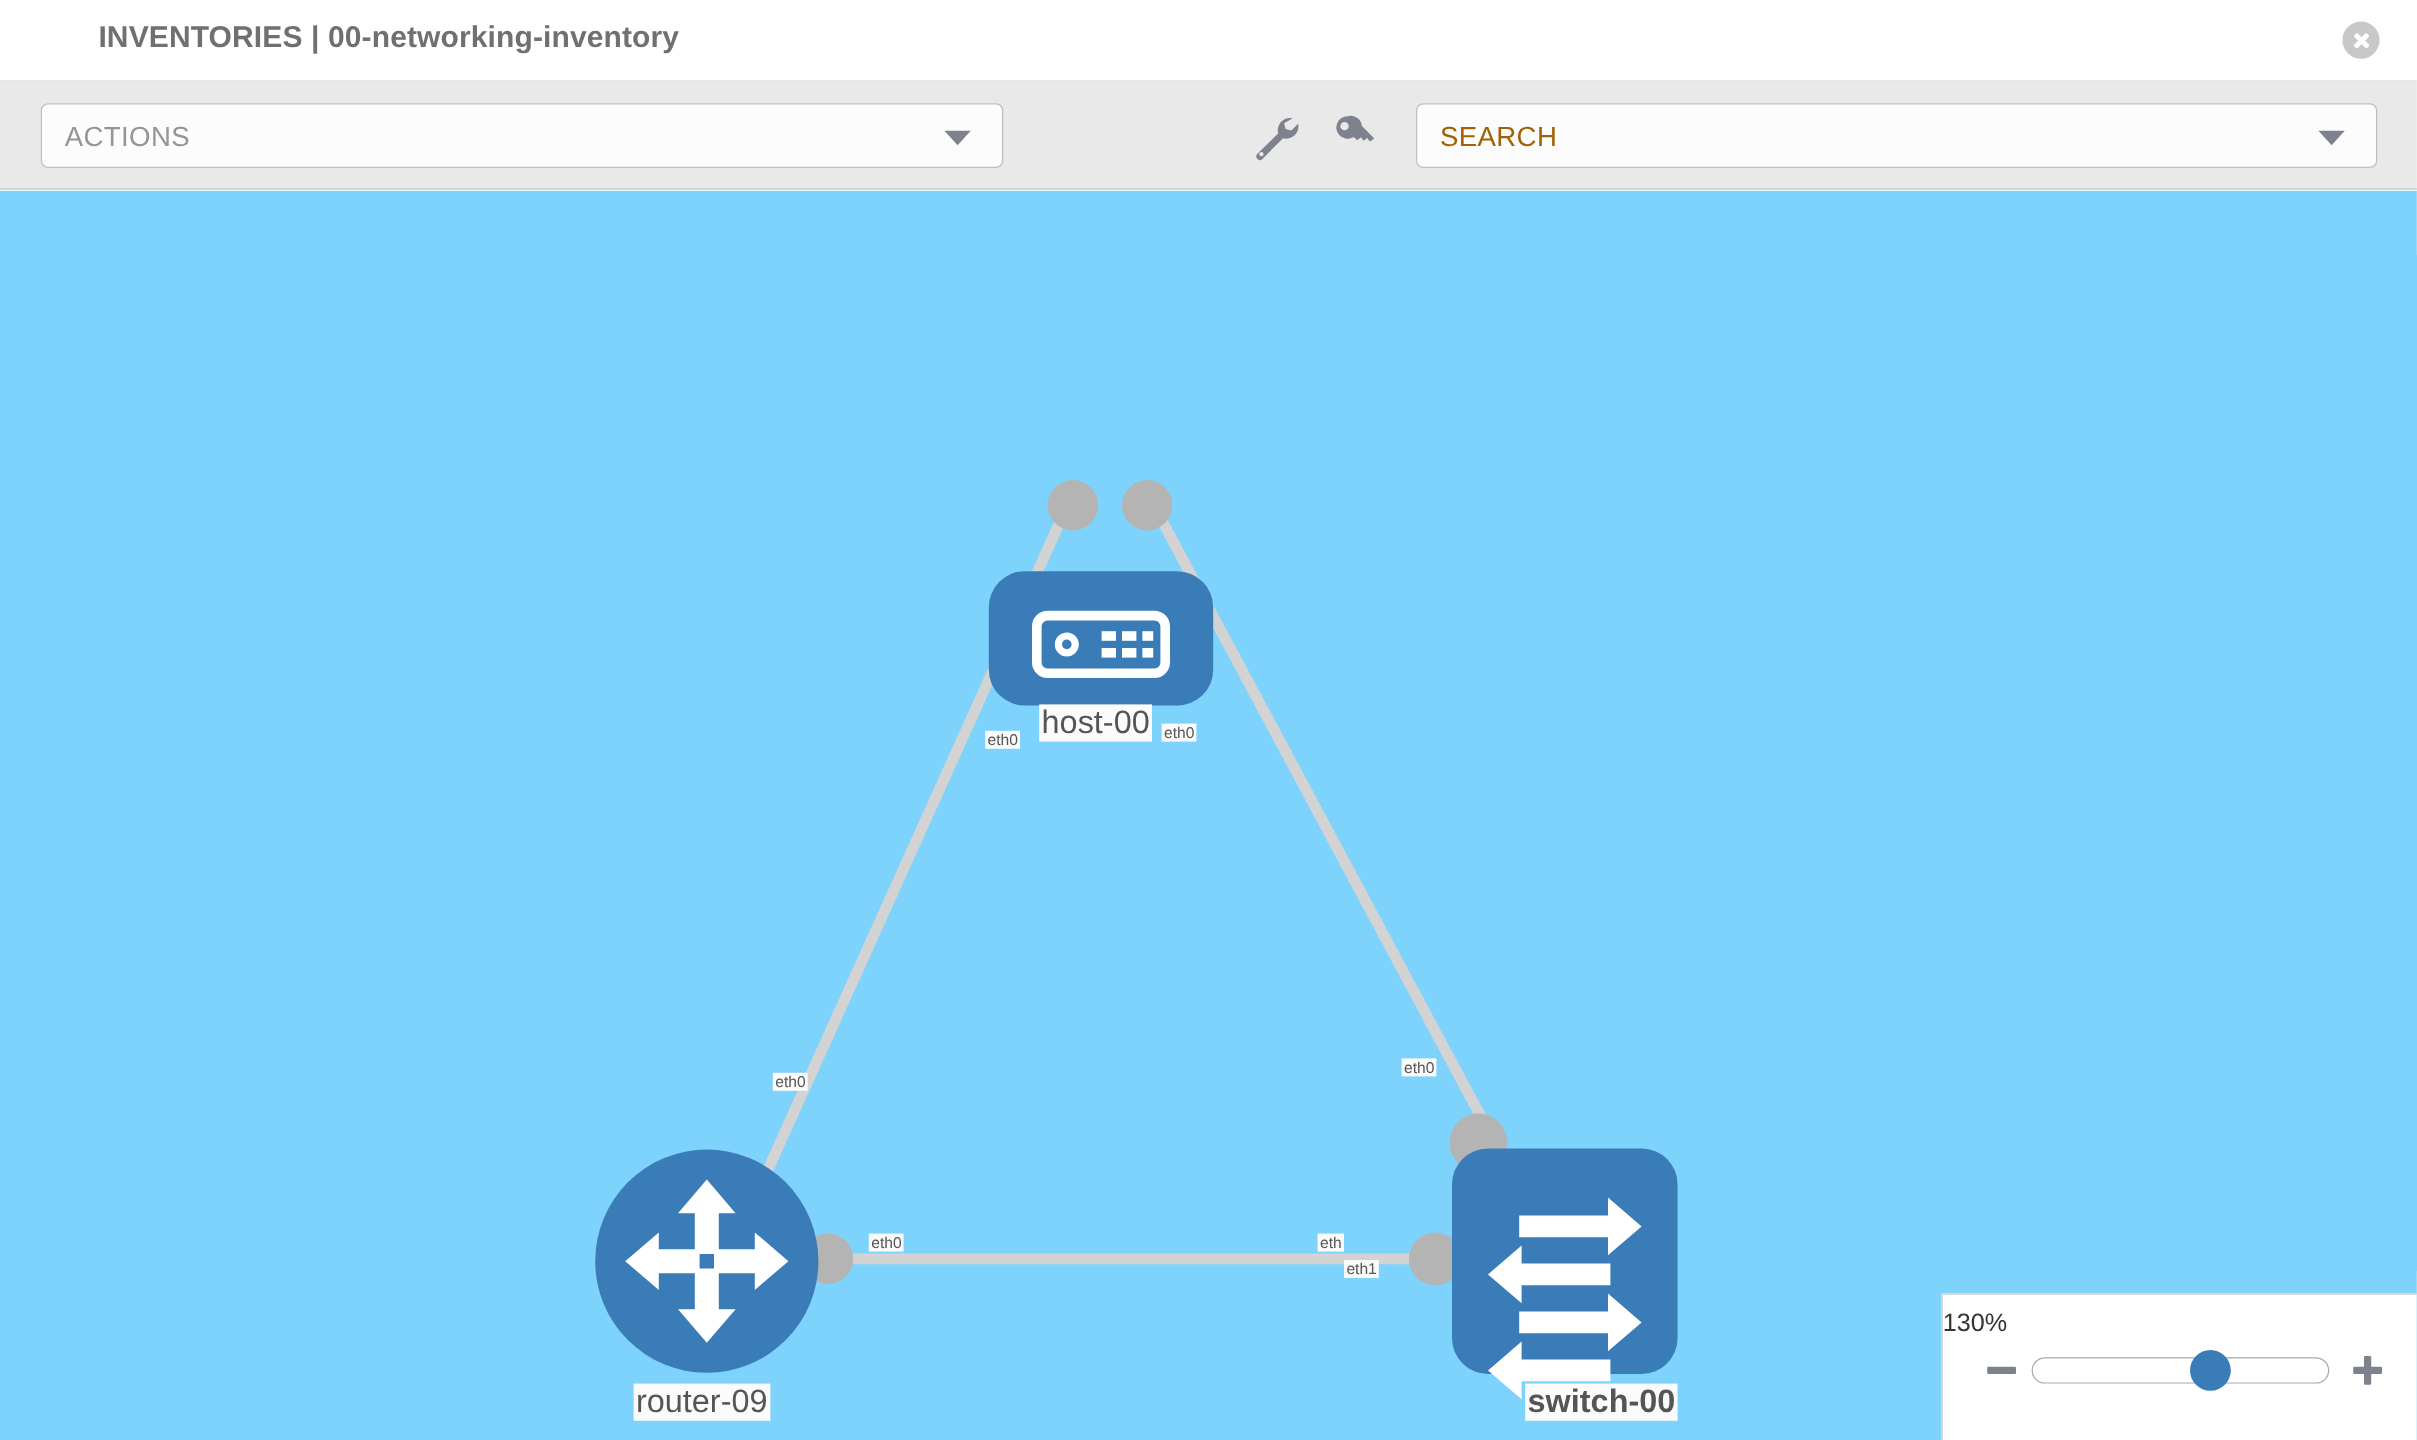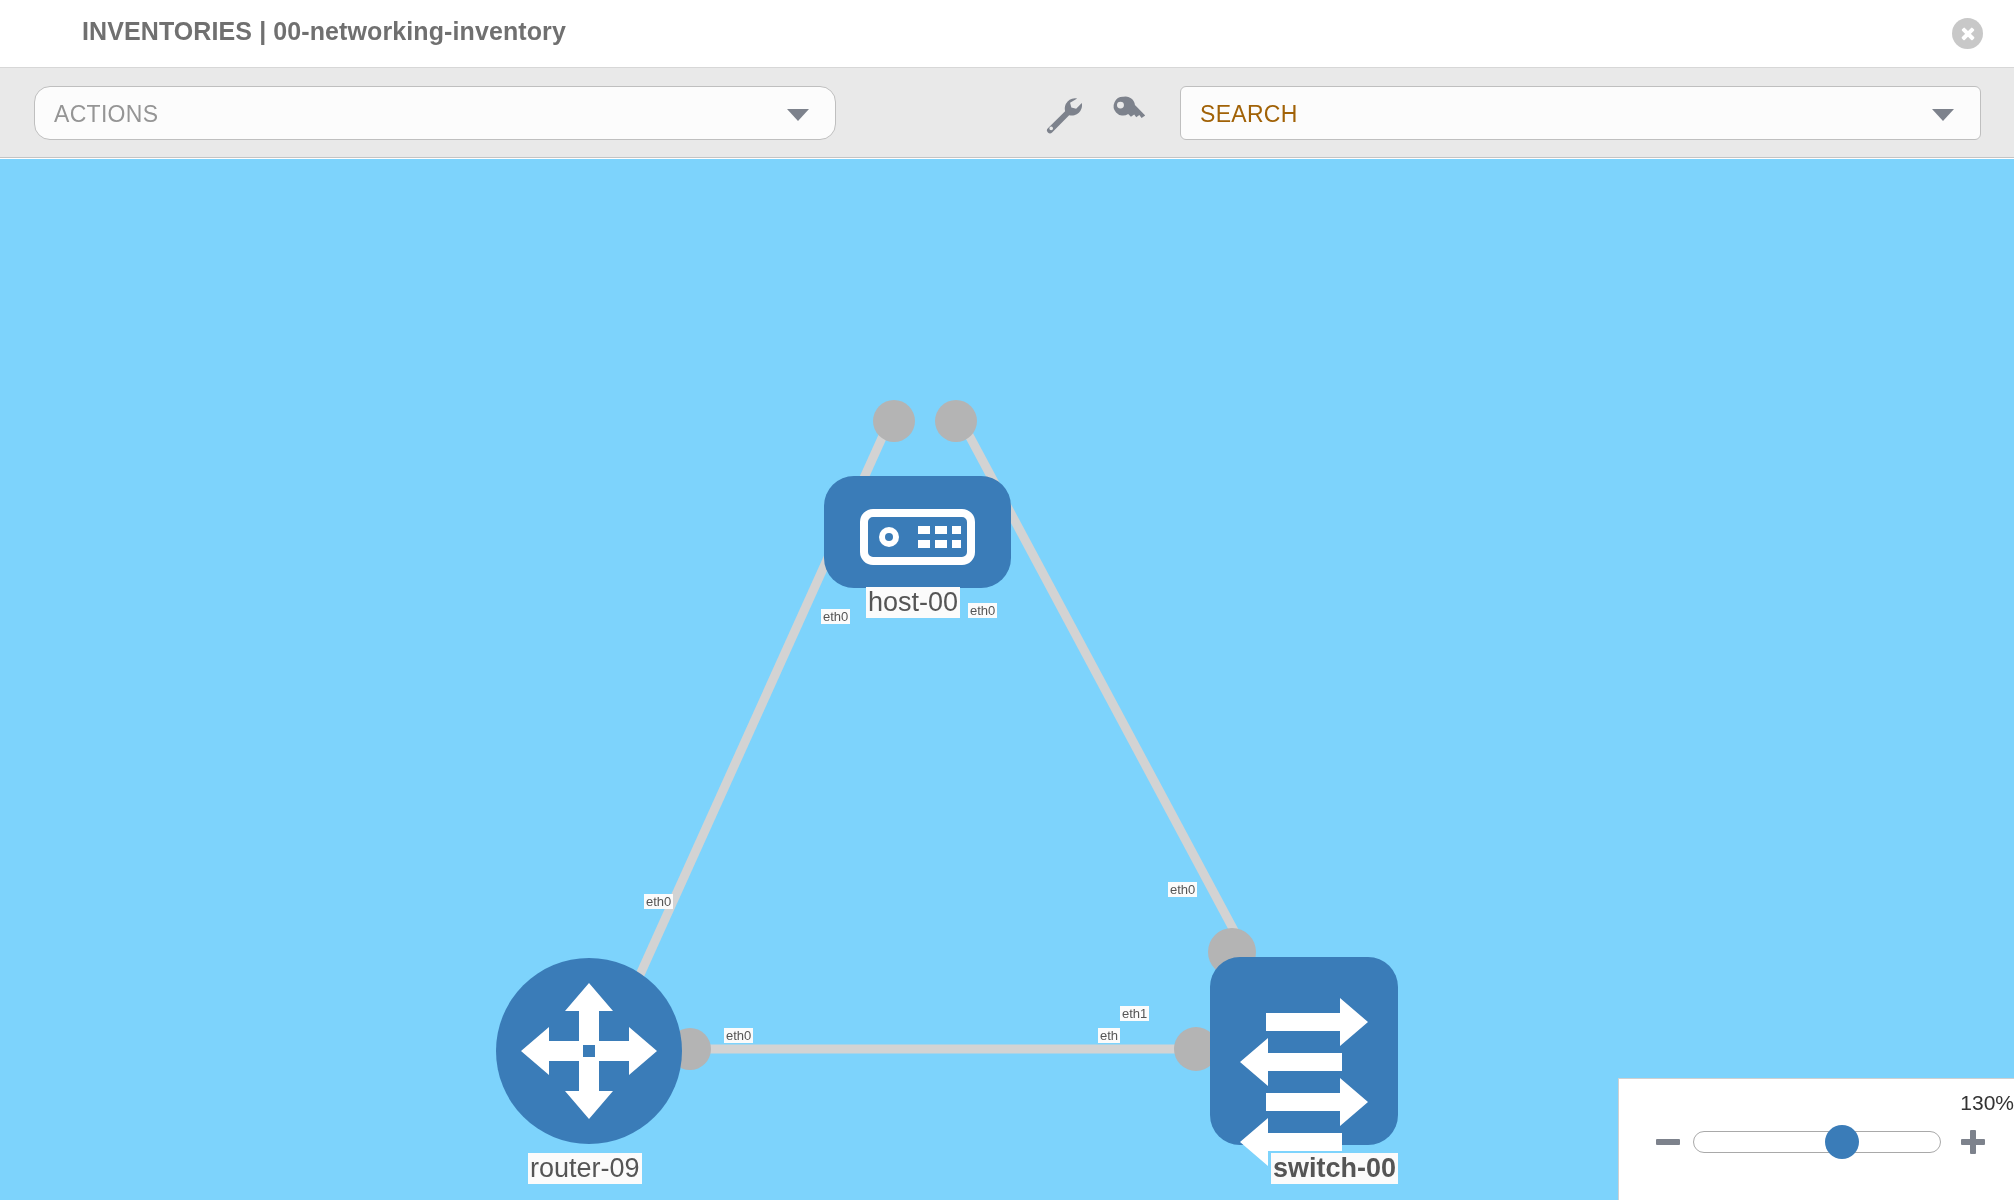--- a/index.html
+++ b/index.html
@@ -62,21 +62,21 @@
     border-bottom: 1px solid #c4c4c4;
   }
   .actions-select {
     position: absolute;
     left: 34px;
     top: 18px;
     width: 802px;
     height: 54px;
     background: #fcfcfc;
     border: 1px solid #bfbfbf;
-    border-radius: 16px;
+    border-radius: 6px;
     cursor: pointer;
   }
   .actions-label {
     position: absolute;
     left: 19px;
     top: 14px;
     font-size: 23px;
     color: #959595;
     letter-spacing: 0.3px;
   }
@@ -158,21 +158,21 @@
     height: 122px;
     background: #ffffff;
     border: 1px solid #d0d0d0;
     border-right: none;
     border-bottom: none;
   }
   .zoom-percent {
     position: absolute;
     left: 0; right: 0;
     top: 12px;
-    text-align: right;
+    text-align: left;
     font-size: 21px;
     color: #333333;
   }
   .zoom-minus, .zoom-plus {
     position: absolute;
     top: 48px;
     width: 30px; height: 30px;
     cursor: pointer;
   }
   .zoom-minus { left: 34px; }
@@ -306,21 +306,21 @@
   <div class="node-label" style="left:866px; top:428px;">host-00</div>
   <div class="node-label" style="left:528px; top:994px;">router-09</div>
   <div class="node-label" style="left:1271px; top:994px;font-weight:bold;">switch-00</div>
 
   <div class="iface-label" style="left:821px; top:450px;">eth0</div>
   <div class="iface-label" style="left:968px; top:444px;">eth0</div>
   <div class="iface-label" style="left:644px; top:735px;">eth0</div>
   <div class="iface-label" style="left:1168px; top:723px;">eth0</div>
   <div class="iface-label" style="left:724px; top:869px;">eth0</div>
   <div class="iface-label" style="left:1098px; top:869px;">eth</div>
-  <div class="iface-label" style="left:1120px; top:847px;">eth1</div>
+  <div class="iface-label" style="left:1120px; top:891px;">eth1</div>
 
   <div class="zoom-panel">
     <div class="zoom-percent">130%</div>
     <div class="zoom-minus"></div>
     <div class="zoom-track">
       <div class="zoom-thumb" id="zoom-thumb" style="left: 130.6px;"></div>
     </div>
     <div class="zoom-plus"></div>
   </div>
 

